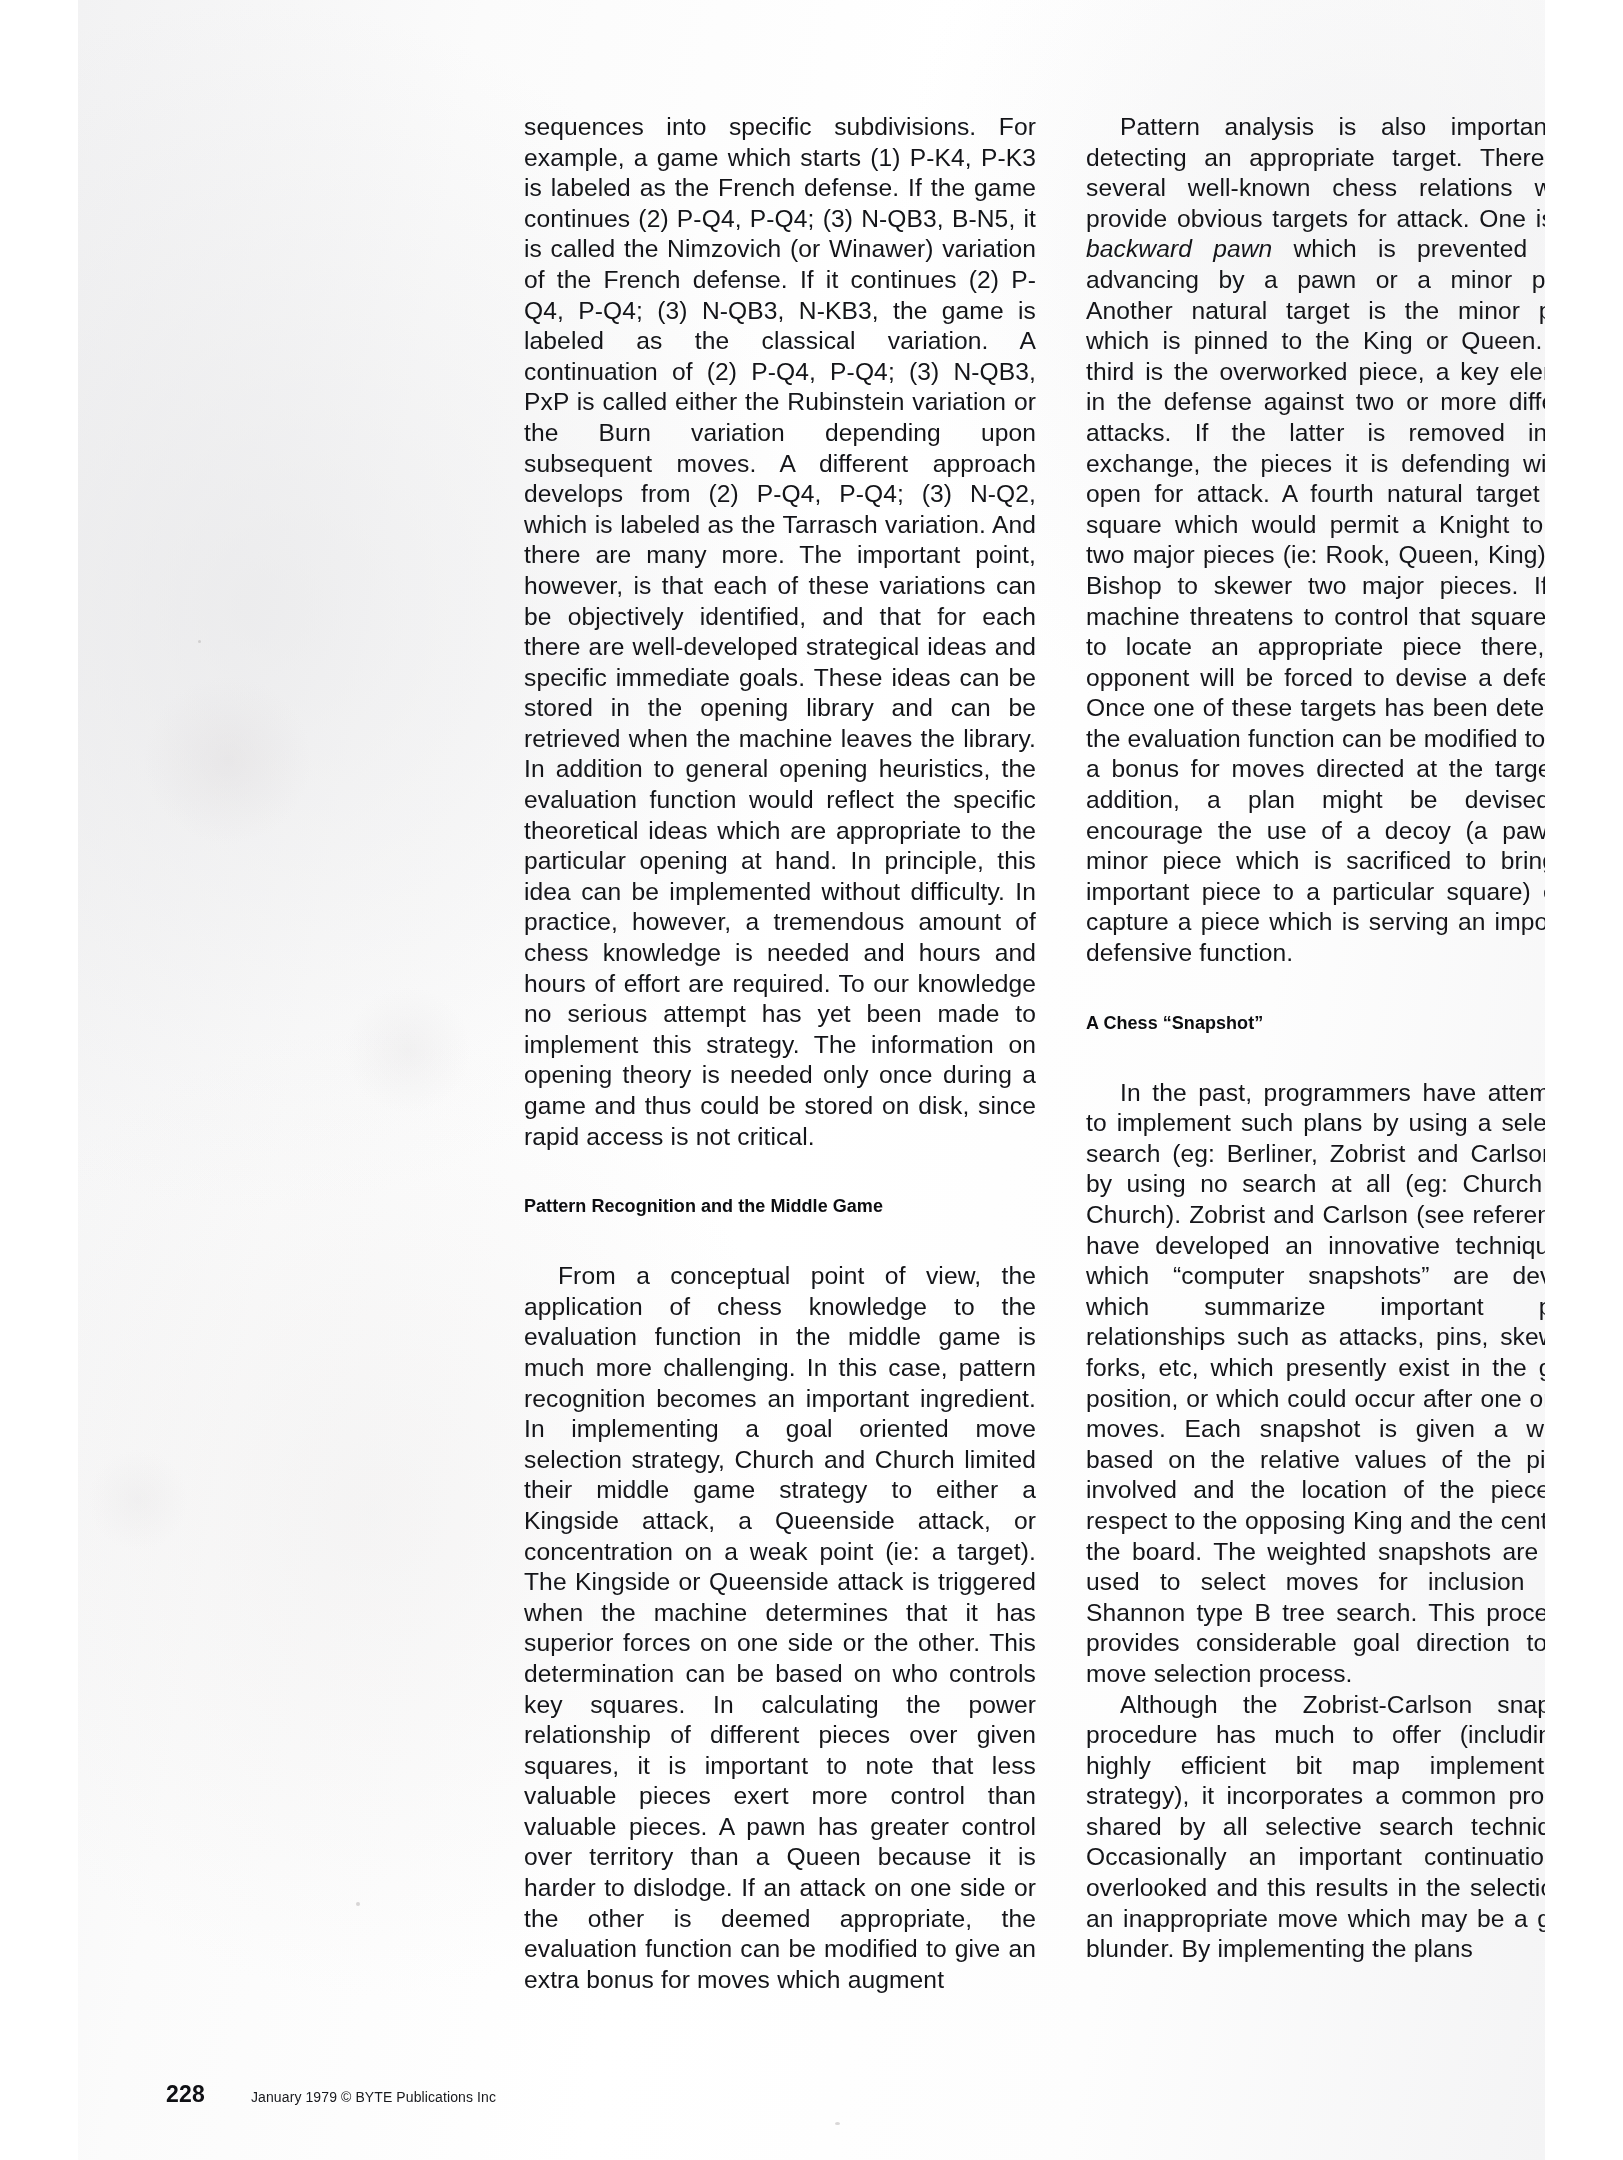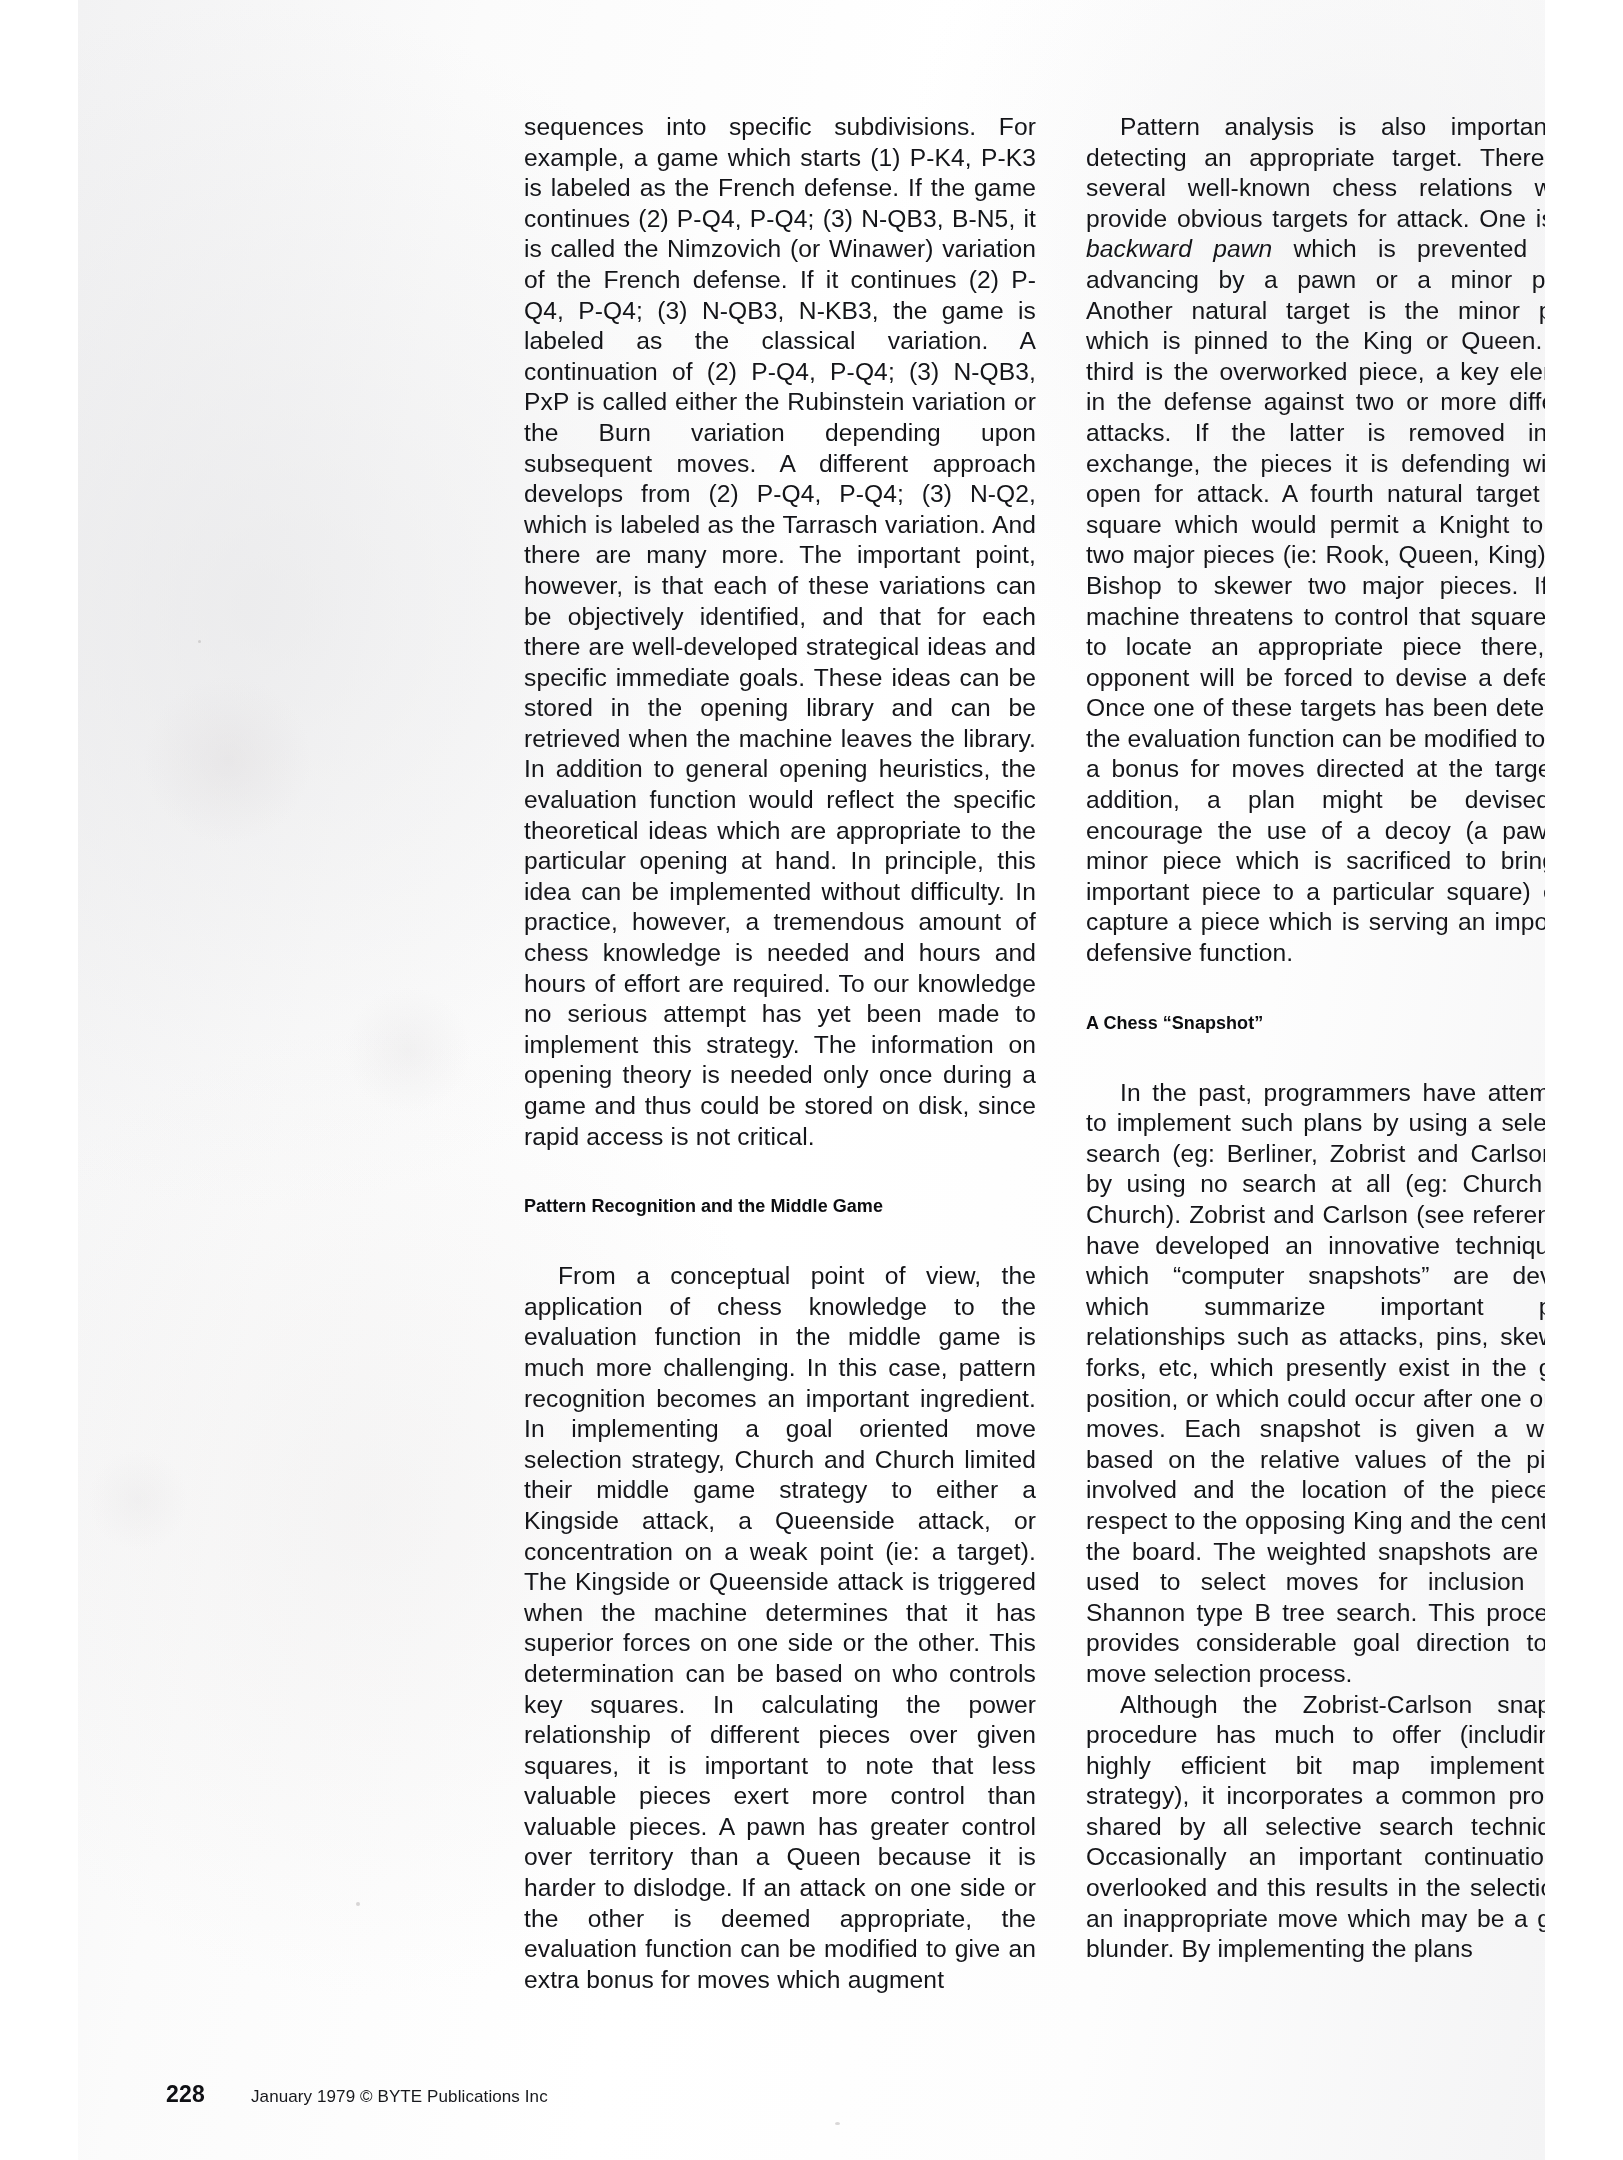--- a/index.html
+++ b/index.html
@@ -97,21 +97,21 @@
     white-space: nowrap;
   }
   .footer-page {
     font-size: 23px;
     font-weight: bold;
     letter-spacing: 0.2px;
     color: #121317;
   }
   .footer-credit {
     margin-left: 46px;
-    font-size: 17px;
+    font-size: 14px;
     letter-spacing: 0.1px;
     color: #1a1b1f;
   }
 
   
   .ink {
     filter: contrast(1.03) brightness(0.995);
   }
 </style>
 </head>

